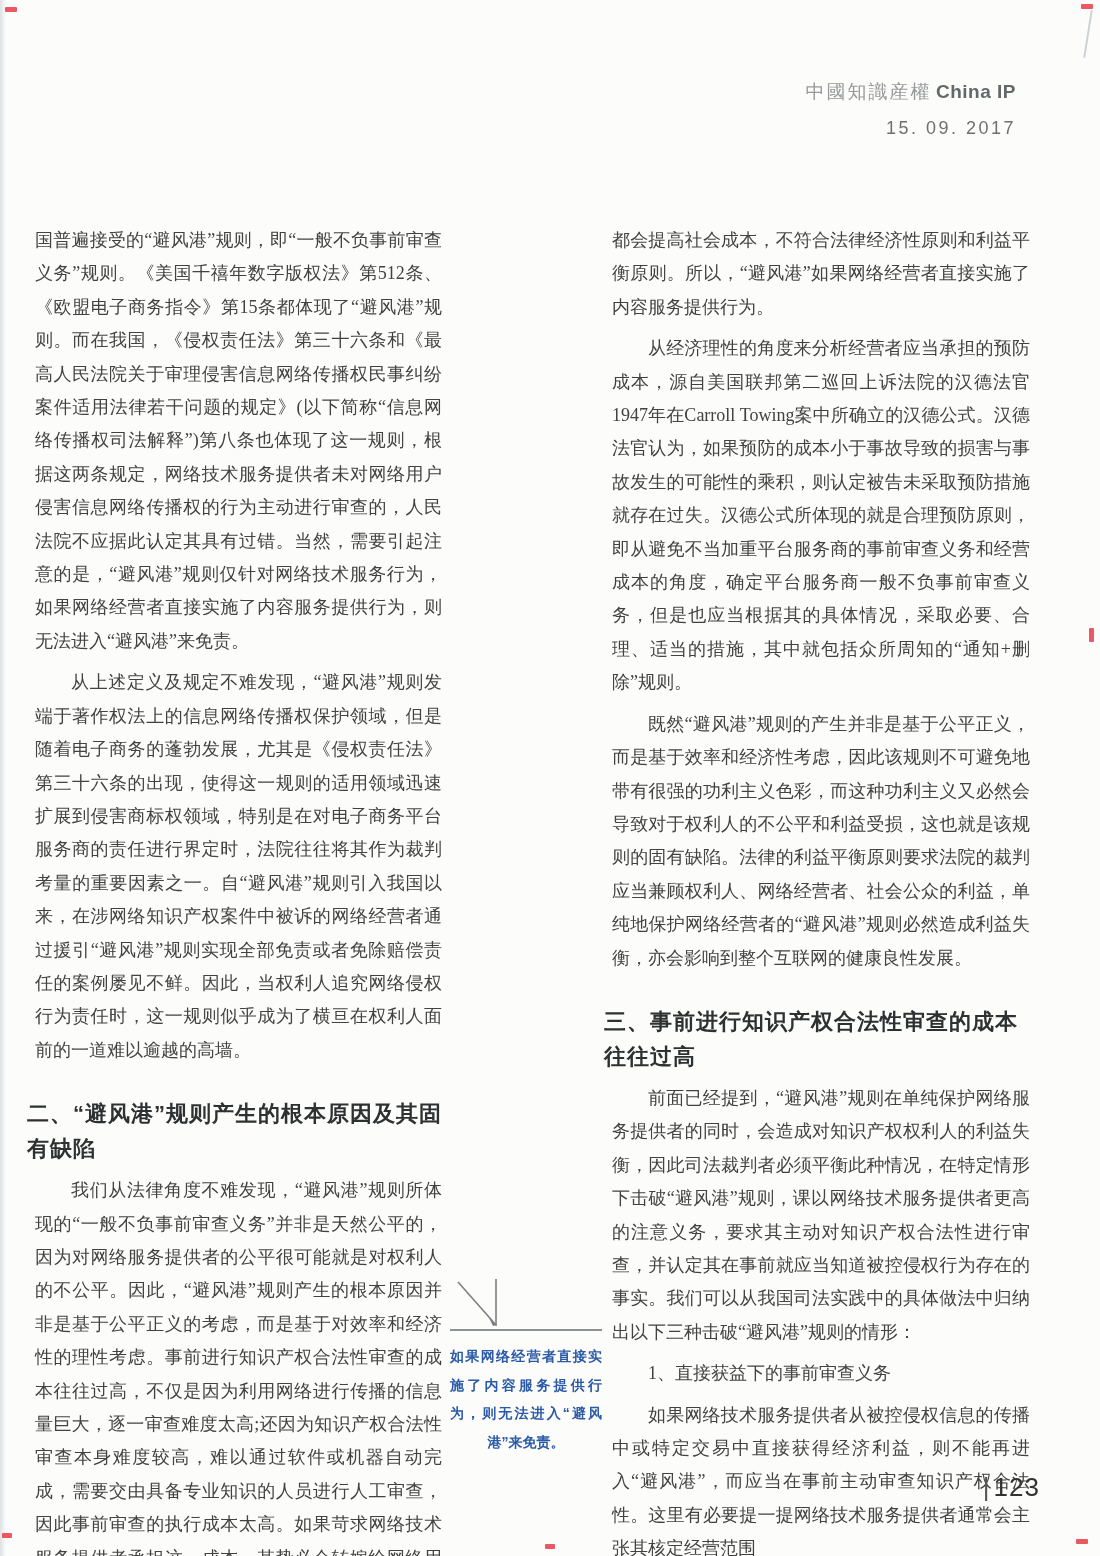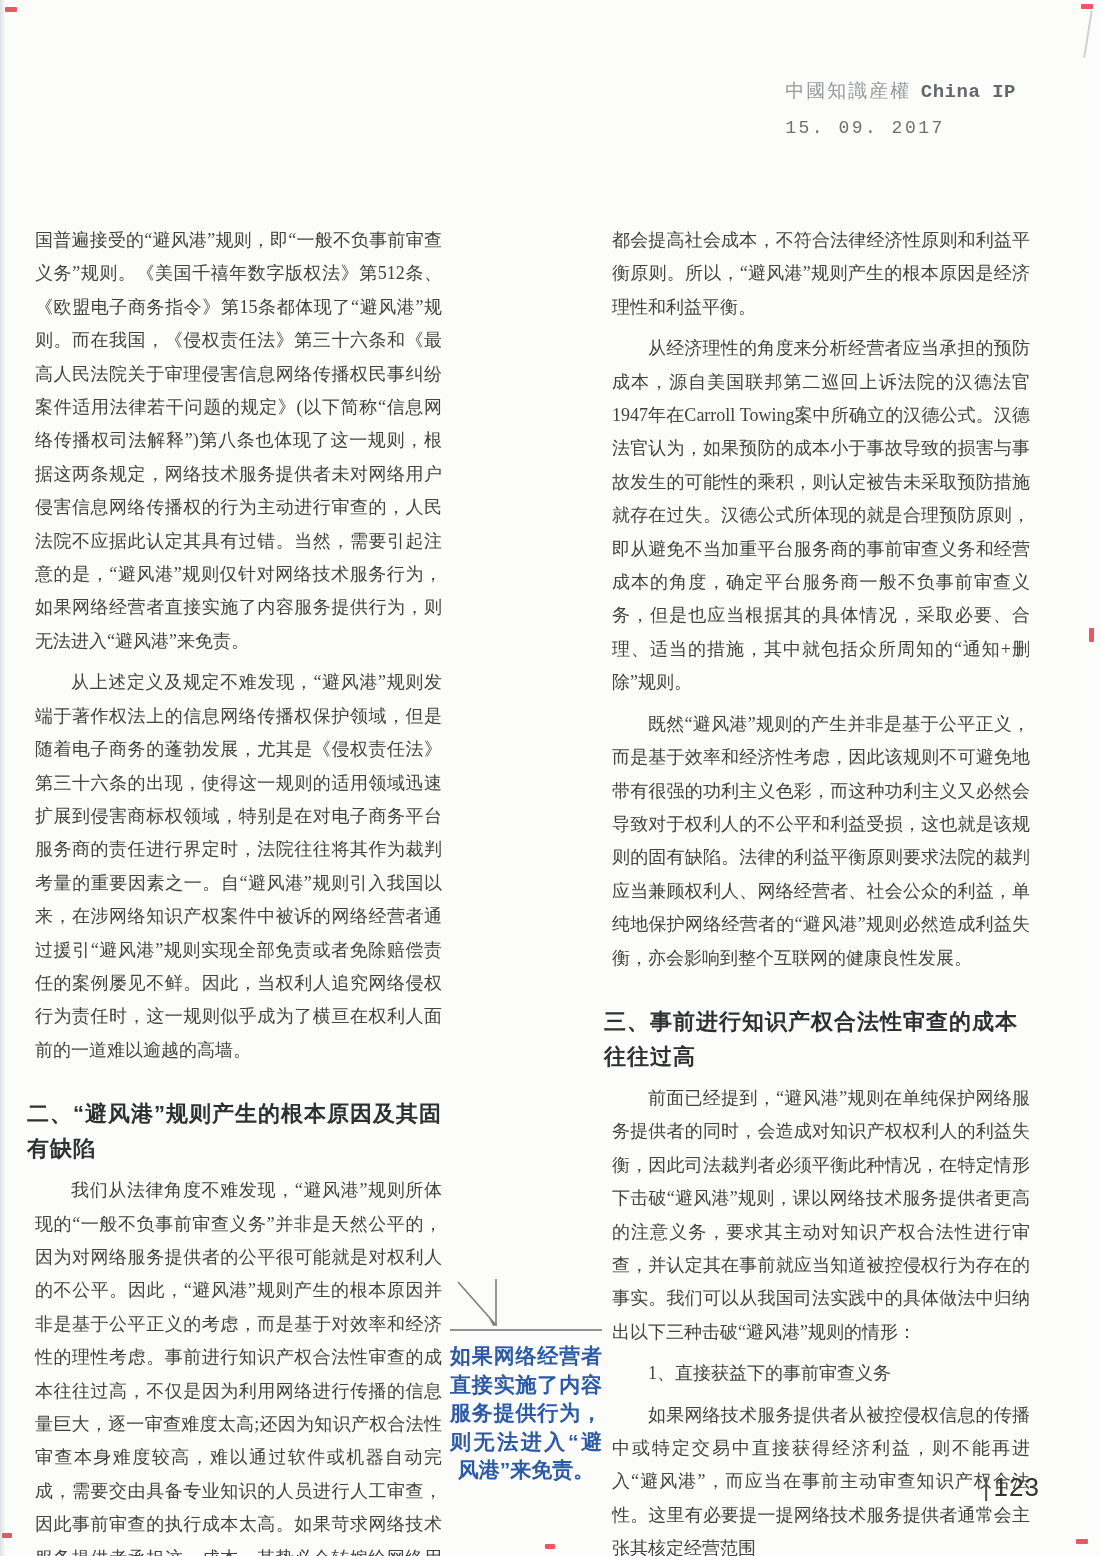--- a/index.html
+++ b/index.html
@@ -16,22 +16,22 @@
   .scan-diag{position:absolute;left:1087px;top:10px;width:2px;height:48px;background:#ccd2d5;transform:rotate(9deg);}
   .reg-mark{position:absolute;background:#e8404d;opacity:.88;border-radius:1px;}
   .reg-tl{left:5px;top:7px;width:12px;height:5px;}
   .reg-tr{left:1081px;top:4px;width:12px;height:5px;}
   .reg-rm{left:1089px;top:628px;width:5px;height:14px;}
   .reg-bl{left:2px;top:1533px;width:10px;height:5px;}
   .reg-bc{left:545px;top:1544px;width:10px;height:5px;}
   .reg-br{left:1076px;top:1539px;width:12px;height:5px;}
   
   .masthead{
-    position:absolute;top:80px;right:84px;
-    font-family:Liberation Mono, monospace;line-height:24px;
+    position:absolute;top:80px;right:84px;text-align:right;
+    font-family:Liberation Sans, sans-serif;line-height:24px;
   }
   .brand-cn{font-size:19px;color:#97999a;letter-spacing:2px;}
   .brand-en{font-size:19px;color:#63686a;font-weight:bold;letter-spacing:.5px;}
   .issue-date{font-size:18px;color:#6e7070;letter-spacing:2.5px;margin-top:11px;}
   
   .col{position:absolute;top:216px;color:#424242;font-size:18px;line-height:33.4px;
     text-align:justify;text-justify:inter-character;}
   .col-left{left:27px;width:423px;}
   .col-right{left:604px;width:434px;}
   .col p{margin:8px;}
@@ -40,21 +40,21 @@
     font-family:"Liberation Sans","DejaVu Sans",sans-serif;
     font-size:22px;line-height:35px;font-weight:bold;color:#2e3132;
     letter-spacing:1px;margin:29px 0 0 0;text-align:left;
   }
   
   .pullquote{position:absolute;left:450px;top:1277px;width:152px;}
   .pq-arrow{position:relative;height:52px;}
   .pq-rule{border:0;border-top:2px solid #8f9294;margin:0 0 11px 0;}
   .pq-text{
     font-family:"Liberation Sans","DejaVu Sans",sans-serif;
-    font-weight:bold;color:#2b5aa7;font-size:21px;line-height:28.6px;
+    font-weight:bold;color:#2b5aa7;font-size:14px;line-height:28.6px;
     text-align:justify;text-justify:inter-character;text-align-last:center;
   }
   
   .page-num{
     position:absolute;right:60px;top:1472px;
     font-family:"Liberation Sans","DejaVu Sans",sans-serif;
     font-size:26px;color:#333333;letter-spacing:1px;
   }
   .page-num .bar{font-weight:300;color:#555;margin-right:3px;}
 </style>
@@ -80,21 +80,21 @@
     <div class="issue-date">15. 09. 2017</div>
   </div>
 
   <div class="col col-left">
       <p>国普遍接受的“避风港”规则，即“一般不负事前审查义务”规则。《美国千禧年数字版权法》第512条、《欧盟电子商务指令》第15条都体现了“避风港”规则。而在我国，《侵权责任法》第三十六条和《最高人民法院关于审理侵害信息网络传播权民事纠纷案件适用法律若干问题的规定》(以下简称“信息网络传播权司法解释”)第八条也体现了这一规则，根据这两条规定，网络技术服务提供者未对网络用户侵害信息网络传播权的行为主动进行审查的，人民法院不应据此认定其具有过错。当然，需要引起注意的是，“避风港”规则仅针对网络技术服务行为，如果网络经营者直接实施了内容服务提供行为，则无法进入“避风港”来免责。</p>
       <p class="indent">从上述定义及规定不难发现，“避风港”规则发端于著作权法上的信息网络传播权保护领域，但是随着电子商务的蓬勃发展，尤其是《侵权责任法》第三十六条的出现，使得这一规则的适用领域迅速扩展到侵害商标权领域，特别是在对电子商务平台服务商的责任进行界定时，法院往往将其作为裁判考量的重要因素之一。自“避风港”规则引入我国以来，在涉网络知识产权案件中被诉的网络经营者通过援引“避风港”规则实现全部免责或者免除赔偿责任的案例屡见不鲜。因此，当权利人追究网络侵权行为责任时，这一规则似乎成为了横亘在权利人面前的一道难以逾越的高墙。</p>
       <h2>二、“避风港”规则产生的根本原因及其固有缺陷</h2>
       <p class="indent">我们从法律角度不难发现，“避风港”规则所体现的“一般不负事前审查义务”并非是天然公平的，因为对网络服务提供者的公平很可能就是对权利人的不公平。因此，“避风港”规则产生的根本原因并非是基于公平正义的考虑，而是基于对效率和经济性的理性考虑。事前进行知识产权合法性审查的成本往往过高，不仅是因为利用网络进行传播的信息量巨大，逐一审查难度太高;还因为知识产权合法性审查本身难度较高，难以通过软件或机器自动完成，需要交由具备专业知识的人员进行人工审查，因此事前审查的执行成本太高。如果苛求网络技术服务提供者承担这一成本，其势必会转嫁给网络用户。同时，事前审查还会损害网络的即时性，影响网络的正常使用。凡此种种，</p>
     </div>
   <div class="col col-right">
-      <p>都会提高社会成本，不符合法律经济性原则和利益平衡原则。所以，“避风港”规则产生的根本原因是经济理性和利益平衡。</p>
+      <p>都会提高社会成本，不符合法律经济性原则和利益平衡原则。所以，“避风港”如果网络经营者直接实施了内容服务提供行为。</p>
       <p class="indent">从经济理性的角度来分析经营者应当承担的预防成本，源自美国联邦第二巡回上诉法院的汉德法官1947年在Carroll Towing案中所确立的汉德公式。汉德法官认为，如果预防的成本小于事故导致的损害与事故发生的可能性的乘积，则认定被告未采取预防措施就存在过失。汉德公式所体现的就是合理预防原则，即从避免不当加重平台服务商的事前审查义务和经营成本的角度，确定平台服务商一般不负事前审查义务，但是也应当根据其的具体情况，采取必要、合理、适当的措施，其中就包括众所周知的“通知+删除”规则。</p>
       <p class="indent">既然“避风港”规则的产生并非是基于公平正义，而是基于效率和经济性考虑，因此该规则不可避免地带有很强的功利主义色彩，而这种功利主义又必然会导致对于权利人的不公平和利益受损，这也就是该规则的固有缺陷。法律的利益平衡原则要求法院的裁判应当兼顾权利人、网络经营者、社会公众的利益，单纯地保护网络经营者的“避风港”规则必然造成利益失衡，亦会影响到整个互联网的健康良性发展。</p>
       <h2>三、事前进行知识产权合法性审查的成本往往过高</h2>
       <p class="indent">前面已经提到，“避风港”规则在单纯保护网络服务提供者的同时，会造成对知识产权权利人的利益失衡，因此司法裁判者必须平衡此种情况，在特定情形下击破“避风港”规则，课以网络技术服务提供者更高的注意义务，要求其主动对知识产权合法性进行审查，并认定其在事前就应当知道被控侵权行为存在的事实。我们可以从我国司法实践中的具体做法中归纳出以下三种击破“避风港”规则的情形：</p>
       <p class="indent">1、直接获益下的事前审查义务</p>
       <p class="indent">如果网络技术服务提供者从被控侵权信息的传播中或特定交易中直接获得经济利益，则不能再进入“避风港”，而应当在事前主动审查知识产权合法性。这里有必要提一提网络技术服务提供者通常会主张其核定经营范围</p>
     </div>
 
   <div class="pullquote">
     <div class="pq-arrow">

